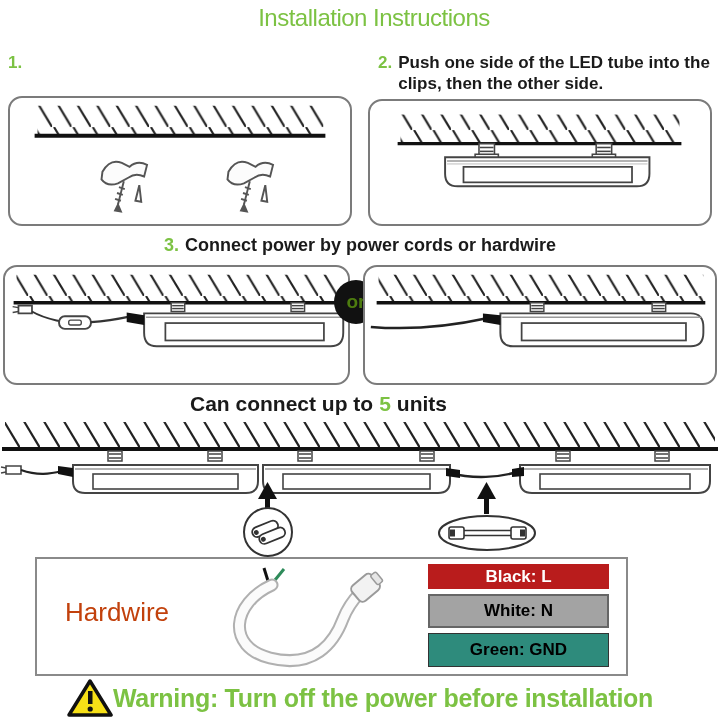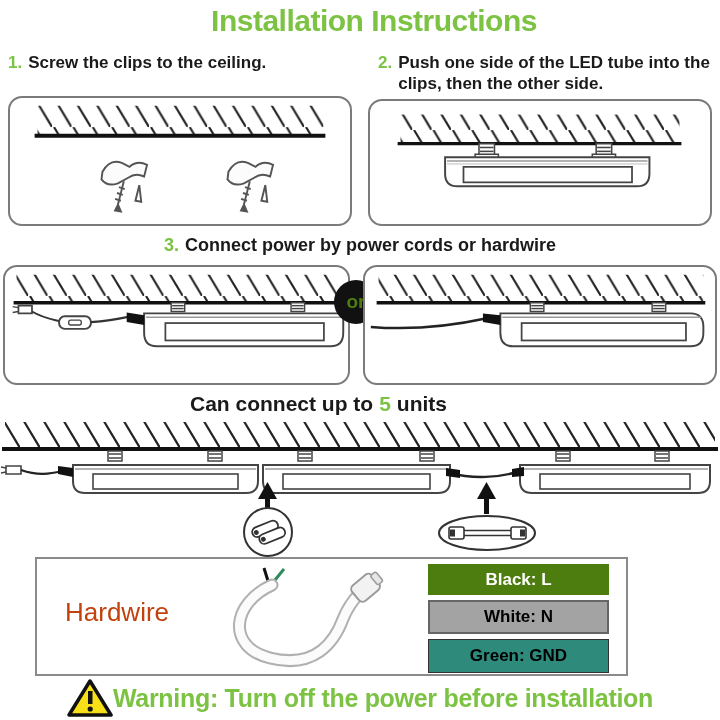--- a/index.html
+++ b/index.html
@@ -3,21 +3,21 @@
 <meta charset="utf-8">
 <style>
   * { margin:0; padding:0; box-sizing:border-box; }
   html,body { background:#fff; }
   #canvas {
     position:relative; width:720px; height:720px; background:#fff;
     font-family:"Liberation Sans", sans-serif; color:#1a1a1a; overflow:hidden;
   }
   .title {
     position:absolute; top:4px; left:0; width:720px; text-align:center;
-    font-size:30px; font-weight:bold; color:#7cc243; letter-spacing:-0.5px;padding-left:28px;
+    font-size:24px; font-weight:normal; color:#7cc243; letter-spacing:-0.5px;padding-left:28px;
   }
   .step { position:absolute; display:flex; font-size:17px; font-weight:bold; line-height:1.25; }
   .step .num { color:#7cc243; margin-right:6px; white-space:nowrap; }
   #step1 { left:8px; top:52px; width:345px; }
   #step2 { left:378px; top:52px; width:338px; }
   #step3 { left:0; top:234px; width:720px; justify-content:center; font-size:18px; }
   .dbox {
     position:absolute; border:2px solid #7b7b7b; border-radius:14px; background:#fff;
   }
   #box1 { left:8px;  top:96px;  width:344px; height:130px; }
@@ -42,39 +42,38 @@
   }
   #hardwire-title {
     position:absolute; left:28px; top:38px; font-size:26px; font-weight:normal; color:#c2410c;
   }
   #cable-svg { position:absolute; left:175px; top:4px; width:210px; height:108px; }
   #wire-labels { position:absolute; left:391px; top:5px; width:181px; }
   .wire-label {
     width:100%; display:flex; align-items:center; justify-content:center;
     font-size:17px; font-weight:bold; margin-bottom:5px;
   }
-  .wire-black { height:31px; background:#4d7c0f; color:#fff; }
+  .wire-black { height:25px; background:#b91c1c; color:#fff; }
   .wire-white { height:34px; background:#a3a3a3; color:#000; border:2px solid #666; }
   .wire-green { height:34px; background:#2e8b7c; color:#000000; border:1px solid #333; }
   #warning-row {
     position:absolute; left:0; top:678px; width:720px; display:flex;
     align-items:center; justify-content:center; 
   }
   #warning-text { color:#7cc243; font-size:25px; font-weight:bold; letter-spacing:-0.3px; }
 </style>
 </head>
 <body>
 
 <div id="canvas">
 
   <div class="title">Installation Instructions</div>
 
   <div class="step" id="step1">
     <span class="num">1.</span>
-    <span class="txt">Screw the clips to the ceiling.</span>
   </div>
 
   <div class="step" id="step2">
     <span class="num">2.</span>
     <span class="txt">Push one side of the LED tube into the clips, then the other side.</span>
   </div>
 
   <div class="dbox" id="box1">
     <svg viewBox="0 0 344 130">
       <defs>

